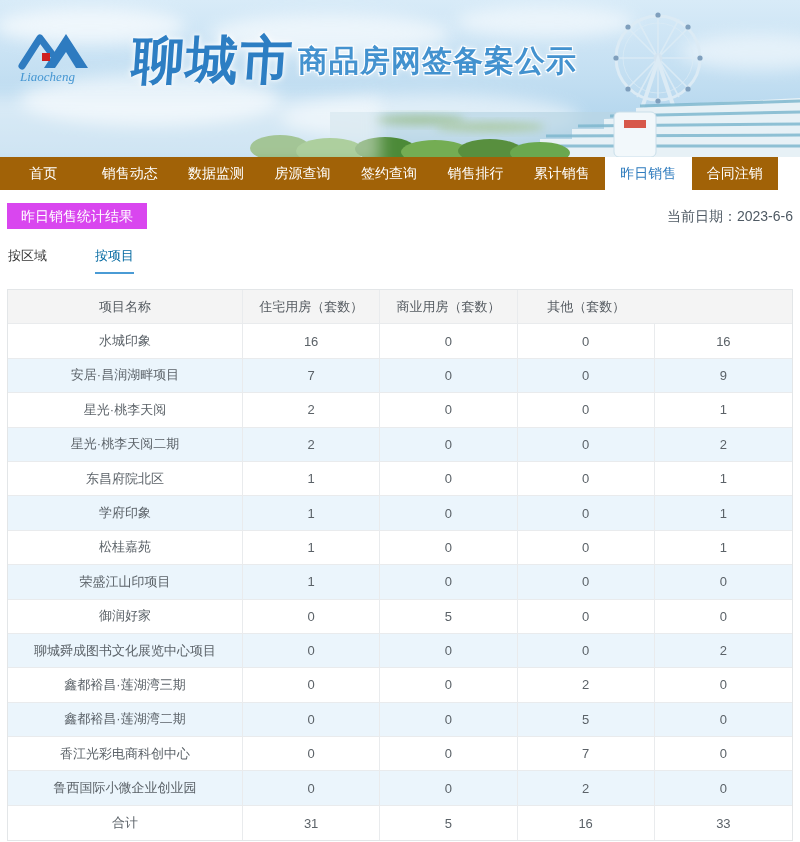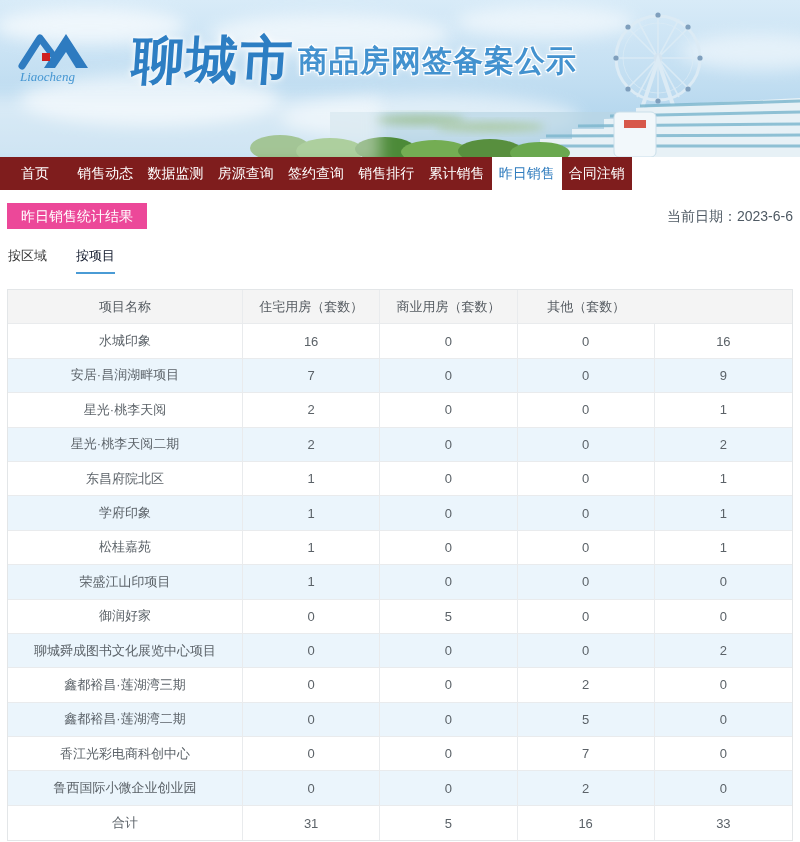--- a/index.html
+++ b/index.html
@@ -18,36 +18,36 @@
     text-shadow:0 0 4px rgba(255,255,255,.9), 0 0 8px rgba(255,255,255,.8);
     transform:skewX(-4deg);
   }
   .brand-title {
     font-size:30px; font-weight:900; color:#4392cf; letter-spacing:1px;
     margin-left:4px; margin-bottom:4px;
     text-shadow:-1px -1px 0 #fff, 1px -1px 0 #fff, -1px 1px 0 #fff, 1px 1px 0 #fff, 0 0 6px #fff;
   }
 
   
-  .navbar { display:flex; width:632px; height:33px; background:#7f1d1d; }
+  .navbar { display:flex; width:778px; height:33px; background:#a16207; }
   .nav-item { flex:1; text-align:center; line-height:33px; font-size:14px;
               color:#fff; cursor:pointer; white-space:nowrap; }
   .nav-item.active { background:#fff; color:#2f7cbe; }
 
   
   .content { padding:0 7px; }
   .page-head { position:relative; margin-top:13px; height:26px; }
-  .section-title { display:inline-block; background:#ec4899; color:#fff;
+  .section-title { display:inline-block; background:#d946ef; color:#fff;
                    font-size:14px; line-height:26px; padding:0 14px; }
   .current-date { position:absolute; right:0; top:5px; font-size:14px; color:#4f5a64; }
 
-  .subtabs { display:flex; gap:29px; margin-top:18px; padding-left:1px; }
+  .subtabs { display:flex; gap:48px; margin-top:18px; padding-left:1px; }
   .subtab { font-size:13px; color:#333; padding-bottom:7px;
             border-bottom:2px solid transparent; cursor:pointer; }
-  .subtab.active { color:#0f172a; border-bottom-color:#4a9bd5; }
+  .subtab.active { color:#0369a1; border-bottom-color:#4a9bd5; }
 
   
   .tbl { margin-top:15px; width:786px; border:1px solid #e3e6e8; }
   .tbl-row { display:grid; grid-template-columns:235px repeat(4,1fr);
              height:34.4px; border-bottom:1px solid #e9ebed; background:#fff; }
   .tbl-row:last-child { border-bottom:none; }
   .tbl-row.head { background:#f4f4f4; }
   .tbl-row.alt { background:#ebf5fc; }
   .tbl-cell { display:flex; align-items:center; justify-content:center;
               font-size:13px; color:#5b6268; border-right:1px solid #e9ebed;

